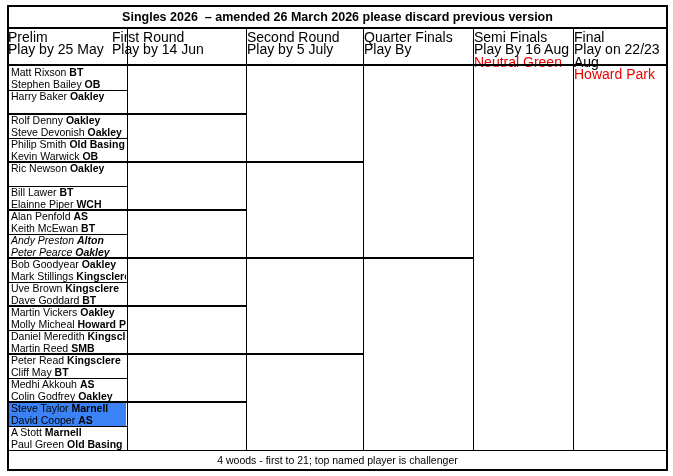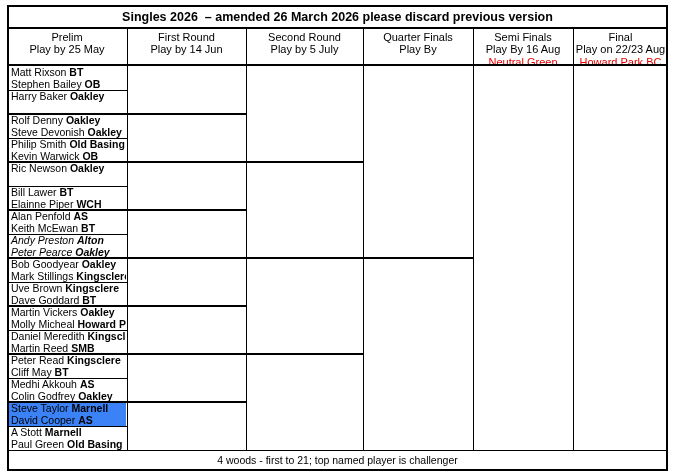--- a/index.html
+++ b/index.html
@@ -8,21 +8,21 @@
     font-family:"Liberation Sans",sans-serif;color:#000;overflow:hidden;
   }
   .line{position:absolute;background:#000;}
   .title{
     position:absolute;left:7px;top:5px;width:661px;height:23px;
     line-height:24px;text-align:center;font-weight:bold;font-size:12.5px;
     white-space:pre;overflow:hidden;
   }
   .hdr{
     position:absolute;top:29px;height:50px;box-sizing:border-box;
-    text-align:center;font-size:11px;line-height:12.3px;padding-top:2px;
+    font-size:14px;line-height:12.3px;padding-top:2px;
     overflow:hidden;
   }
   .hdr .venue{font-weight:normal;}
   .pair-cell{
     position:absolute;left:9px;width:117px;height:24px;overflow:hidden;
   }
   .player-row{
     height:12px;line-height:12.2px;font-size:10.5px;white-space:nowrap;
     padding-left:2px;overflow:hidden;
   }
@@ -35,21 +35,21 @@
 </head>
 <body>
 
 <div class="canvas">
   <div class="title">Singles 2026  – amended 26 March 2026 please discard previous version</div>
   <div id="header-row">
       <div class="hdr" style="left: 8px; width: 118px;">
         <div>Prelim</div>
         <div>Play by 25 May</div>
       </div>
-      <div class="hdr" style="left: 128px; width: 117px;">
+      <div class="hdr" style="left: 112px; width: 117px;">
         <div>First Round</div>
         <div>Play by 14 Jun</div>
       </div>
       <div class="hdr" style="left: 247px; width: 115px;">
         <div>Second Round</div>
         <div>Play by 5 July</div>
       </div>
       <div class="hdr" style="left: 364px; width: 108px;">
         <div>Quarter Finals</div>
         <div>Play By</div>

